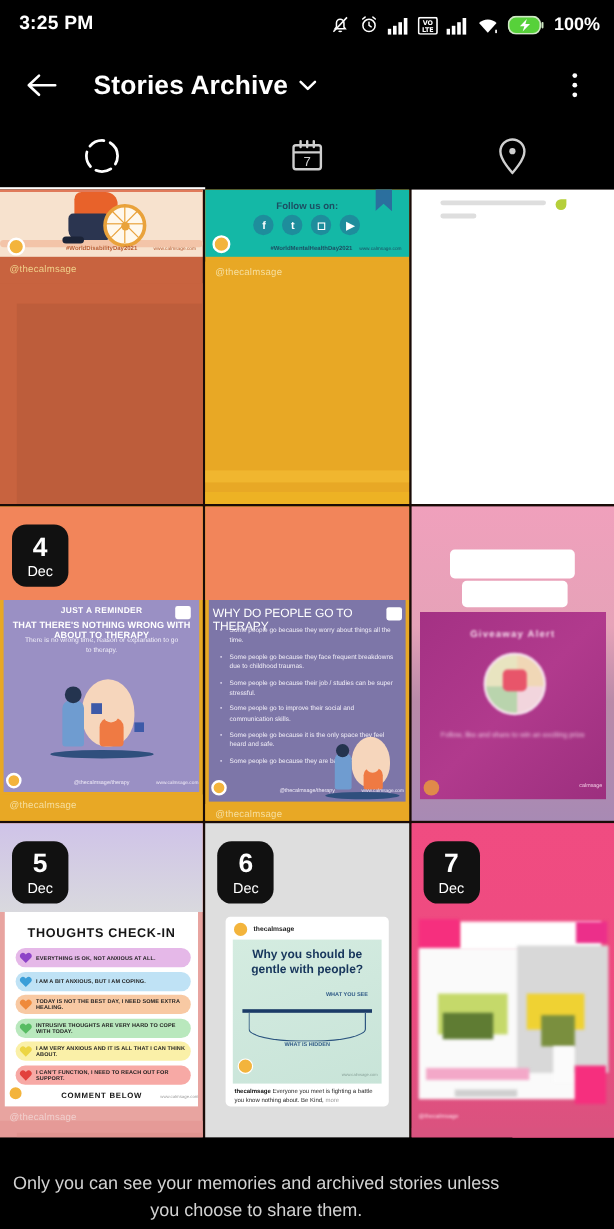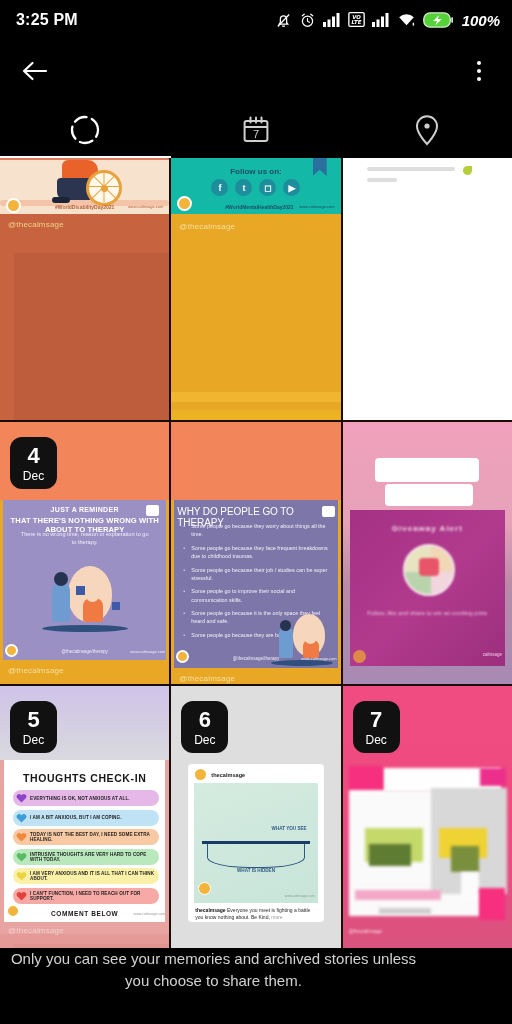--- a/index.html
+++ b/index.html
@@ -10,21 +10,21 @@
     overflow:hidden;
   }
   #app { position:relative; width:512px; height:1024px; background:#000; }
 
   
   .statusbar {
     height:40px; display:flex; align-items:center;
     padding:0 12px 0 16px; color:#fff;
   }
   .status-time { font-size:16px; font-weight:bold; letter-spacing:.2px; }
-  .status-right { margin-left:auto; display:flex; align-items:flex-start; gap:7px;font-style:italic; }
+  .status-right { margin-left:auto; display:flex; align-items:flex-end; gap:7px; }
   .sicon { display:block; }
   .batt-pct { font-size:15px; font-weight:bold; margin-left:2px; }
 
   
   .header { height:62px; display:flex; align-items:center; padding:0 18px; }
   .back-btn { width:34px; height:34px; display:flex; align-items:center; justify-content:center; cursor:pointer; }
   .title-wrap { display:flex; align-items:center; gap:9px; margin-left:26px; cursor:pointer; }
   .title { color:#fff; font-size:22px; font-weight:bold; letter-spacing:.1px; }
   .kebab { margin-left:auto; width:30px; height:30px; display:flex; flex-direction:column;
            align-items:center; justify-content:center; gap:4px; cursor:pointer; }
@@ -235,21 +235,21 @@
              background:linear-gradient(180deg,#f04c81 0%,#ee4a80 55%,#d9537f 100%); }
   .c9 .blk { position:absolute; filter:blur(1.4px); }
   .c9 .wmb { position:absolute; top:242px; left:6px; font-size:5px; color:#ffd6e4; filter:blur(.8px); }
   .c9 .bot { position:absolute; top:254px; left:0; right:0; bottom:0; background:#d9537f; }
   .c9 .bot2 { position:absolute; top:264px; left:14px; right:0; bottom:0; background:#d04d78; }
 
   
   .footer {
     position:absolute; top:948px; left:0; width:427px; height:76px;
     background:#000; display:flex; align-items:flex-start; justify-content:flex-start;
-    padding-top:0;
+    padding-top:28px;
   }
   .footer p { color:#d2d2d2; font-size:15px; line-height:1.45; text-align:center; width:452px; }
 </style>
 </head>
 <body>
 
 <div id="app">
 
   <div class="statusbar">
     <div class="status-time">3:25 PM</div>
@@ -299,20 +299,26 @@
       </svg>
 
       <div class="batt-pct">100%</div>
     </div>
   </div>
 
   <div class="header">
     <div class="back-btn">
       <svg width="26" height="22" viewBox="0 0 26 22">
         <path d="M2 11h22M2 11l8.5-8M2 11l8.5 8" fill="none" stroke="#fff" stroke-width="2.2" stroke-linecap="round" stroke-linejoin="round"></path>
+      </svg>
+    </div>
+    <div class="title-wrap">
+      <div class="title">Stories Archive</div>
+      <svg width="15" height="10" viewBox="0 0 15 10">
+        <path d="M1.5 2.2 7.5 8l6-5.8" fill="none" stroke="#fff" stroke-width="2.1" stroke-linecap="round" stroke-linejoin="round"></path>
       </svg>
     </div>
     <div class="kebab">
       <i></i>
       <i></i>
       <i></i>
     </div>
   </div>
 
   <div class="tabs">
@@ -520,20 +526,24 @@
       </div>
     </div>
 
     <div class="cell c8">
       <div class="post"></div>
       <div class="phdr">
         <div class="pav"></div>
         <div class="pnm">thecalmsage</div>
       </div>
       <div class="img"></div>
+      <div class="q">
+        <span>Why you should be</span><br>
+        <span>gentle with people?</span>
+      </div>
       <div class="lbl1">WHAT YOU SEE</div>
       <div class="sea"></div>
       <div class="berg"></div>
       <div class="lbl2">WHAT IS HIDDEN</div>
       <div class="ilogo"></div>
       <div class="isite">www.calmsage.com</div>
       <div class="cap">
         <b>thecalmsage</b>
         <span>Everyone you meet is fighting a battle you know nothing about. Be Kind,</span>
         <span class="capmore">more</span>

